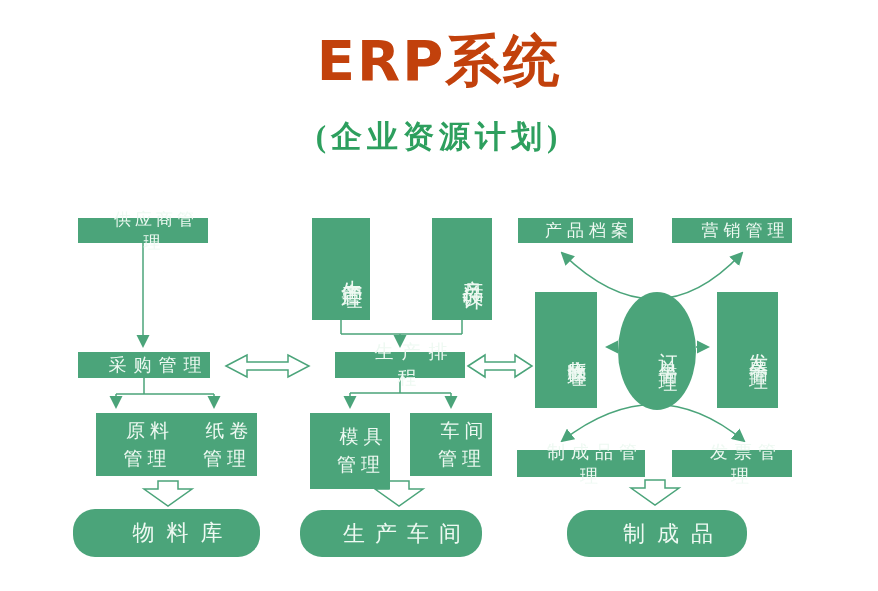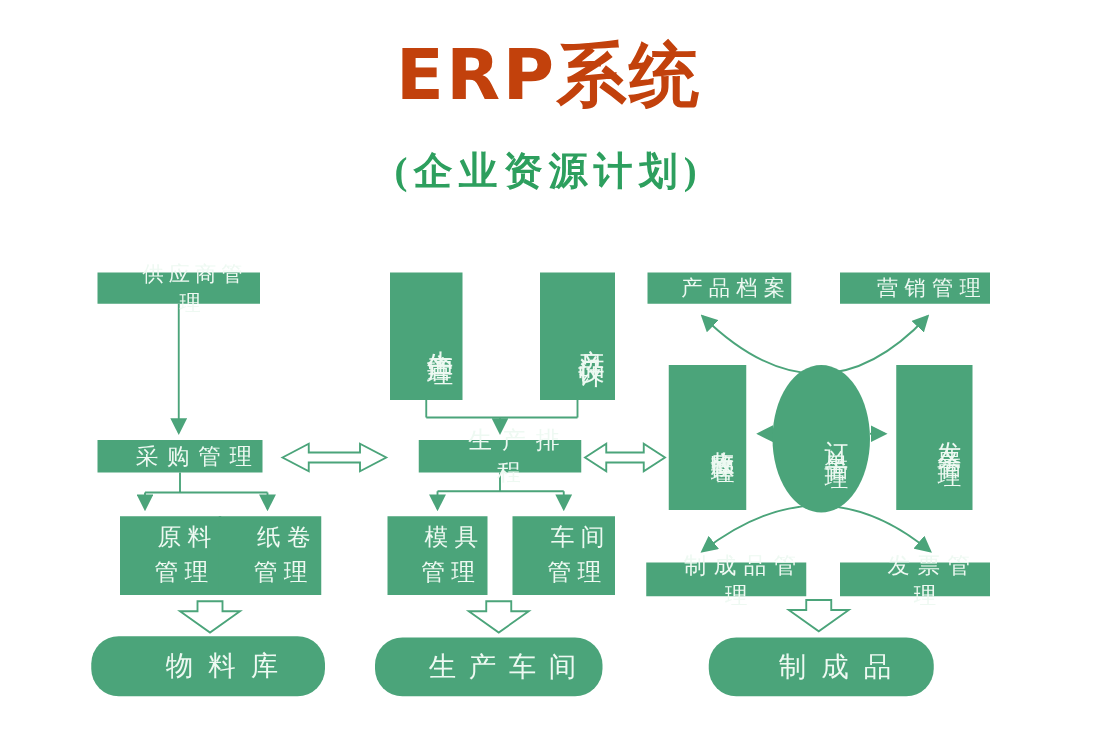--- a/index.html
+++ b/index.html
@@ -77,21 +77,21 @@
 
   <div class="box h-box" style="left:78px;top:218px;width:130px;height:25px;font-size:17px;">供应商管理</div>
   <div class="box h-box" style="left:78px;top:352px;width:132px;height:26px;font-size:18px;letter-spacing:7px;text-indent:7px;">采购管理</div>
   <div class="box wrap2" style="left:76px;top:413px;width:81px;height:63px;font-size:19px;letter-spacing:5px;text-indent:5px;margin-left:20px;">原料管理</div>
   <div class="box wrap2" style="left:175px;top:413px;width:82px;height:63px;font-size:19px;letter-spacing:5px;text-indent:5px;">纸卷管理</div>
   <div class="box round" style="left:73px;top:509px;width:187px;height:48px;font-size:22px;letter-spacing:12px;text-indent:12px;">物料库</div>
 
   <div class="box v-box" style="left:312px;top:218px;width:58px;height:102px;font-size:21px;letter-spacing:3px;">生产管理</div>
   <div class="box v-box" style="left:432px;top:218px;width:60px;height:102px;font-size:21px;letter-spacing:3px;">产品设计</div>
   <div class="box h-box" style="left:335px;top:352px;width:130px;height:26px;font-size:19px;letter-spacing:8px;text-indent:8px;">生产排程</div>
-  <div class="box wrap2" style="left:310px;top:413px;width:80px;height:63px;font-size:19px;letter-spacing:5px;text-indent:5px;">模具管理</div>
+  <div class="box wrap2" style="left:310px;top:413px;width:80px;height:76px;font-size:19px;letter-spacing:5px;text-indent:5px;">模具管理</div>
   <div class="box wrap2" style="left:410px;top:413px;width:82px;height:63px;font-size:19px;letter-spacing:5px;text-indent:5px;">车间管理</div>
   <div class="box round" style="left:300px;top:510px;width:182px;height:47px;font-size:22px;letter-spacing:10px;text-indent:10px;">生产车间</div>
 
   <div class="box h-box" style="left:518px;top:218px;width:115px;height:25px;font-size:17px;letter-spacing:5px;text-indent:5px;">产品档案</div>
   <div class="box h-box" style="left:672px;top:218px;width:120px;height:25px;font-size:17px;letter-spacing:5px;text-indent:5px;">营销管理</div>
   <div class="box v-box" style="left:535px;top:292px;width:62px;height:116px;font-size:19px;letter-spacing:2px;">应收款管理</div>
   <div class="box v-box ellipse" style="left:618px;top:292px;width:78px;height:118px;font-size:19px;letter-spacing:7px;">订单管理</div>
   <div class="box v-box" style="left:717px;top:292px;width:61px;height:116px;font-size:19px;letter-spacing:6px;">发票管理</div>
   <div class="box h-box" style="left:517px;top:450px;width:128px;height:27px;font-size:18px;letter-spacing:6px;text-indent:6px;">制成品管理</div>
   <div class="box h-box" style="left:672px;top:450px;width:120px;height:27px;font-size:18px;letter-spacing:6px;text-indent:6px;">发票管理</div>

